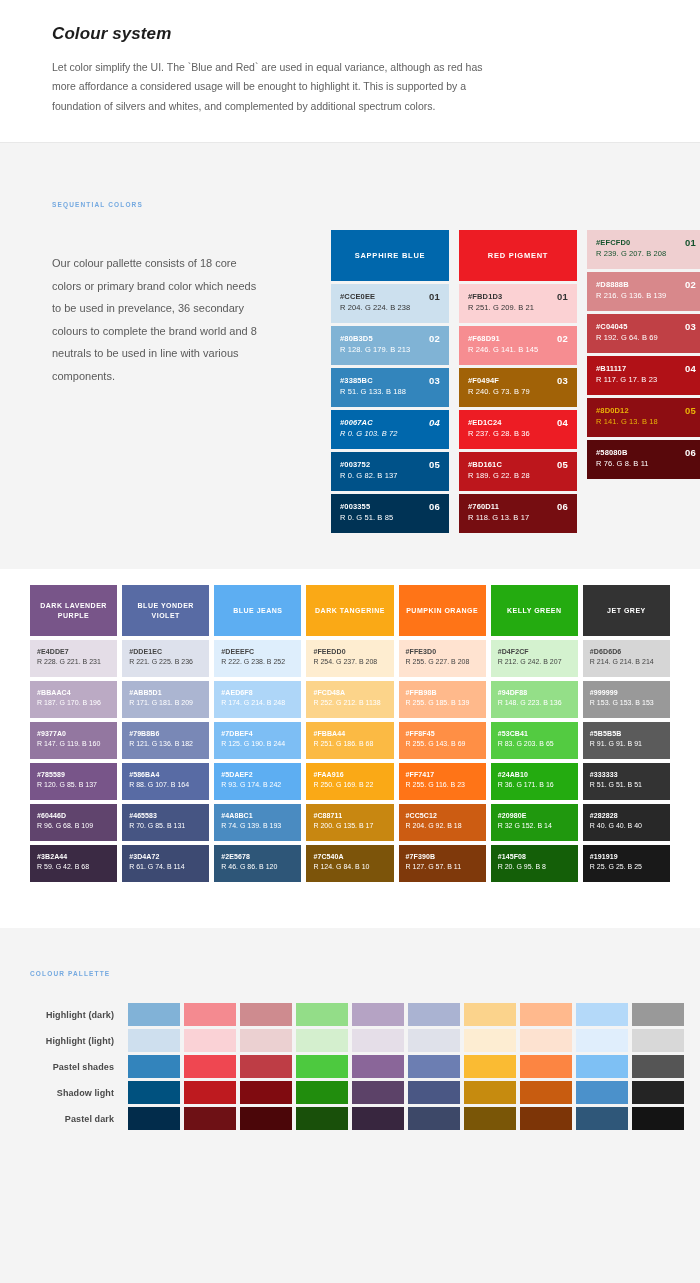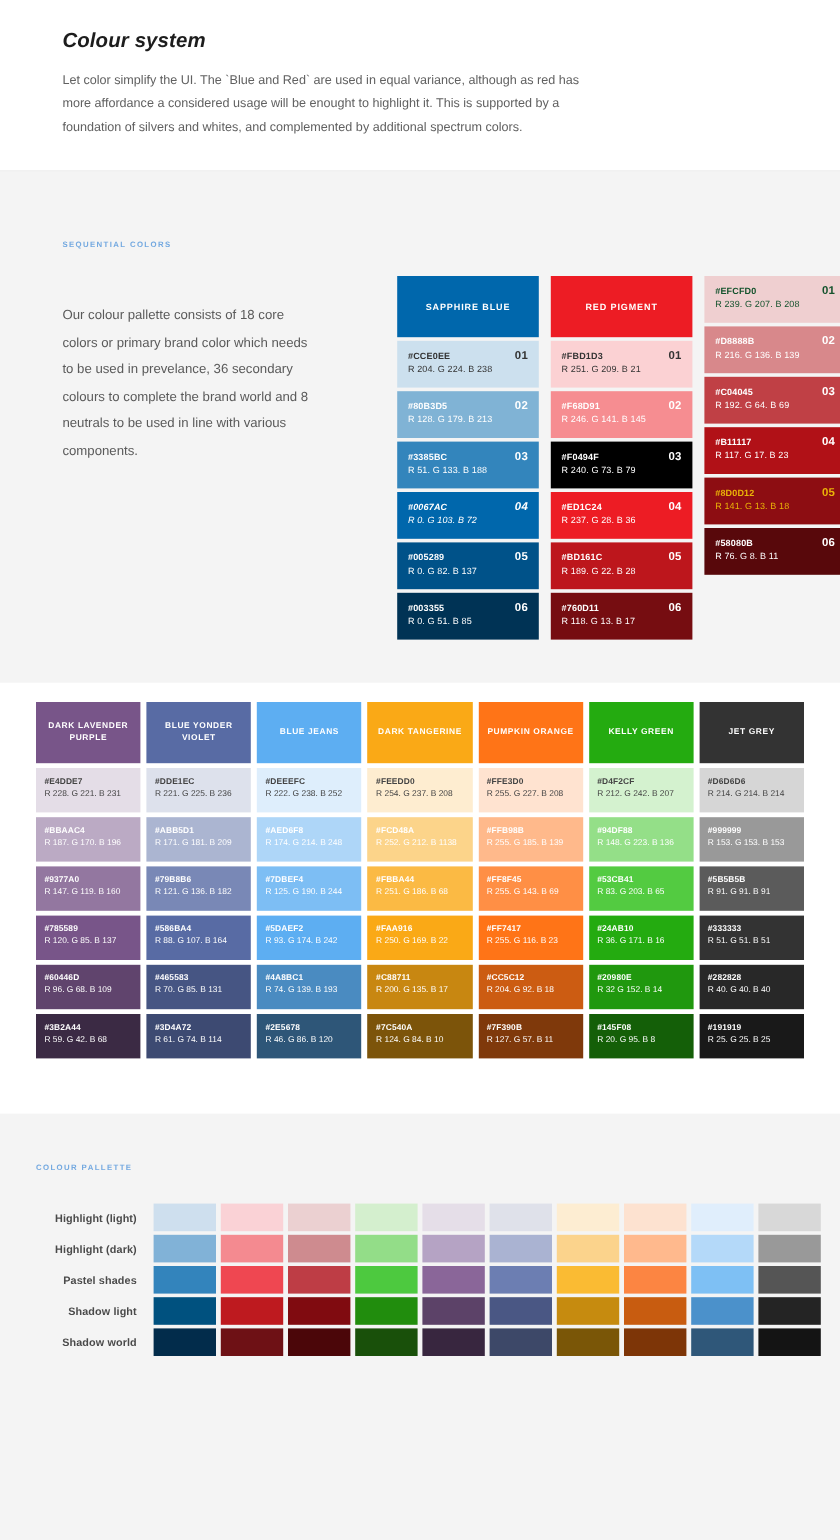--- a/index.html
+++ b/index.html
@@ -201,21 +201,21 @@
             <div class="seq-hex">#3385BC</div>
             <div class="seq-rgb">R 51. G 133. B 188</div>
             <div class="seq-idx">03</div>
           </div>
           <div class="seq-row" style="background: rgb(0, 103, 172); color: rgb(255, 255, 255); font-style: italic;">
             <div class="seq-hex">#0067AC</div>
             <div class="seq-rgb">R 0. G 103. B 72</div>
             <div class="seq-idx">04</div>
           </div>
           <div class="seq-row" style="background: rgb(0, 82, 137); color: rgb(255, 255, 255);">
-            <div class="seq-hex">#005289</div>
+            <div class="seq-hex">#003752</div>
             <div class="seq-rgb">R 0. G 82. B 137</div>
             <div class="seq-idx">05</div>
           </div>
           <div class="seq-row" style="background: rgb(0, 51, 85); color: rgb(255, 255, 255);">
             <div class="seq-hex">#003355</div>
             <div class="seq-rgb">R 0. G 51. B 85</div>
             <div class="seq-idx">06</div>
           </div>
         </div>
         <div class="seq-card">
@@ -223,21 +223,21 @@
           <div class="seq-row" style="background: rgb(251, 209, 211); color: rgb(51, 51, 51);">
             <div class="seq-hex">#FBD1D3</div>
             <div class="seq-rgb">R 251. G 209. B 21</div>
             <div class="seq-idx">01</div>
           </div>
           <div class="seq-row" style="background: rgb(246, 141, 145); color: rgb(255, 255, 255);">
             <div class="seq-hex">#F68D91</div>
             <div class="seq-rgb">R 246. G 141. B 145</div>
             <div class="seq-idx">02</div>
           </div>
-          <div class="seq-row" style="background: #000000; color: rgb(255, 255, 255);">
+          <div class="seq-row" style="background: #a16207; color: rgb(255, 255, 255);">
             <div class="seq-hex">#F0494F</div>
             <div class="seq-rgb">R 240. G 73. B 79</div>
             <div class="seq-idx">03</div>
           </div>
           <div class="seq-row" style="background: rgb(237, 28, 36); color: rgb(255, 255, 255);">
             <div class="seq-hex">#ED1C24</div>
             <div class="seq-rgb">R 237. G 28. B 36</div>
             <div class="seq-idx">04</div>
           </div>
           <div class="seq-row" style="background: rgb(189, 22, 28); color: rgb(255, 255, 255);">
@@ -477,51 +477,51 @@
           <div class="pal-hex">#191919</div>
           <div class="pal-rgb">R 25. G 25. B 25</div>
         </div>
       </div>
     </div>
 </div>
 
 <div class="grey-section sw-section">
   <div class="section-label sw-label">COLOUR PALLETTE</div>
   <div id="sw-rows">
+      <div class="sw-row">
+        <div class="sw-rowlabel">Highlight (dark)</div>
+        <div class="sw-cells">
+          <div class="sw-cell" style="background: rgb(129, 178, 215);"></div>
+          <div class="sw-cell" style="background: rgb(244, 138, 144);"></div>
+          <div class="sw-cell" style="background: rgb(206, 139, 143);"></div>
+          <div class="sw-cell" style="background: rgb(147, 221, 136);"></div>
+          <div class="sw-cell" style="background: rgb(181, 163, 196);"></div>
+          <div class="sw-cell" style="background: rgb(170, 179, 210);"></div>
+          <div class="sw-cell" style="background: rgb(251, 211, 140);"></div>
+          <div class="sw-cell" style="background: rgb(255, 185, 141);"></div>
+          <div class="sw-cell" style="background: rgb(180, 217, 249);"></div>
+          <div class="sw-cell" style="background: rgb(153, 153, 153);"></div>
+        </div>
+      </div>
       <div class="sw-row">
         <div class="sw-rowlabel">Highlight (light)</div>
         <div class="sw-cells">
           <div class="sw-cell" style="background: rgb(206, 223, 238);"></div>
           <div class="sw-cell" style="background: rgb(250, 210, 214);"></div>
           <div class="sw-cell" style="background: rgb(235, 208, 209);"></div>
           <div class="sw-cell" style="background: rgb(212, 239, 206);"></div>
           <div class="sw-cell" style="background: rgb(229, 222, 232);"></div>
           <div class="sw-cell" style="background: rgb(223, 225, 234);"></div>
           <div class="sw-cell" style="background: rgb(253, 237, 210);"></div>
           <div class="sw-cell" style="background: rgb(253, 226, 208);"></div>
           <div class="sw-cell" style="background: rgb(224, 238, 252);"></div>
           <div class="sw-cell" style="background: rgb(216, 216, 216);"></div>
         </div>
       </div>
       <div class="sw-row">
-        <div class="sw-rowlabel">Highlight (dark)</div>
-        <div class="sw-cells">
-          <div class="sw-cell" style="background: rgb(129, 178, 215);"></div>
-          <div class="sw-cell" style="background: rgb(244, 138, 144);"></div>
-          <div class="sw-cell" style="background: rgb(206, 139, 143);"></div>
-          <div class="sw-cell" style="background: rgb(147, 221, 136);"></div>
-          <div class="sw-cell" style="background: rgb(181, 163, 196);"></div>
-          <div class="sw-cell" style="background: rgb(170, 179, 210);"></div>
-          <div class="sw-cell" style="background: rgb(251, 211, 140);"></div>
-          <div class="sw-cell" style="background: rgb(255, 185, 141);"></div>
-          <div class="sw-cell" style="background: rgb(180, 217, 249);"></div>
-          <div class="sw-cell" style="background: rgb(153, 153, 153);"></div>
-        </div>
-      </div>
-      <div class="sw-row">
         <div class="sw-rowlabel">Pastel shades</div>
         <div class="sw-cells">
           <div class="sw-cell" style="background: rgb(51, 132, 188);"></div>
           <div class="sw-cell" style="background: rgb(239, 71, 81);"></div>
           <div class="sw-cell" style="background: rgb(190, 61, 69);"></div>
           <div class="sw-cell" style="background: rgb(77, 201, 63);"></div>
           <div class="sw-cell" style="background: rgb(138, 102, 153);"></div>
           <div class="sw-cell" style="background: rgb(108, 126, 178);"></div>
           <div class="sw-cell" style="background: rgb(250, 187, 51);"></div>
           <div class="sw-cell" style="background: rgb(252, 133, 66);"></div>
@@ -538,21 +538,21 @@
           <div class="sw-cell" style="background: rgb(33, 141, 13);"></div>
           <div class="sw-cell" style="background: rgb(92, 66, 104);"></div>
           <div class="sw-cell" style="background: rgb(74, 87, 132);"></div>
           <div class="sw-cell" style="background: rgb(198, 139, 15);"></div>
           <div class="sw-cell" style="background: rgb(200, 92, 16);"></div>
           <div class="sw-cell" style="background: rgb(75, 145, 203);"></div>
           <div class="sw-cell" style="background: rgb(36, 36, 36);"></div>
         </div>
       </div>
       <div class="sw-row">
-        <div class="sw-rowlabel">Shadow world</div>
+        <div class="sw-rowlabel">Pastel dark</div>
         <div class="sw-cells">
           <div class="sw-cell" style="background: rgb(2, 44, 75);"></div>
           <div class="sw-cell" style="background: rgb(110, 17, 21);"></div>
           <div class="sw-cell" style="background: rgb(75, 6, 9);"></div>
           <div class="sw-cell" style="background: rgb(25, 80, 10);"></div>
           <div class="sw-cell" style="background: rgb(56, 38, 63);"></div>
           <div class="sw-cell" style="background: rgb(61, 72, 104);"></div>
           <div class="sw-cell" style="background: rgb(122, 86, 7);"></div>
           <div class="sw-cell" style="background: rgb(125, 53, 7);"></div>
           <div class="sw-cell" style="background: rgb(47, 87, 121);"></div>

